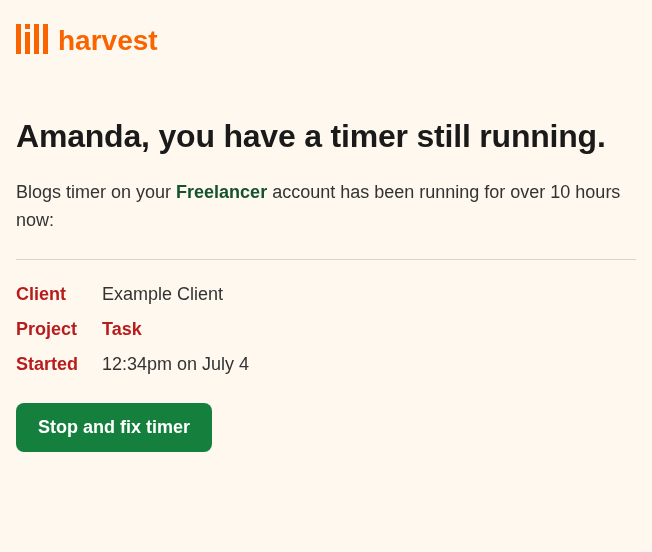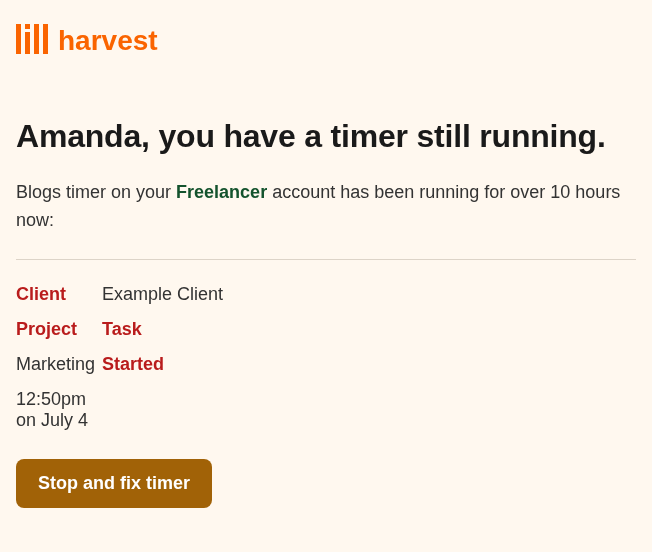--- a/index.html
+++ b/index.html
@@ -40,21 +40,21 @@
       display: grid;
       grid-template-columns: 86px 1fr;
       row-gap: 14px;
       font-size: 18px;
       color: #333;
       margin-bottom: 28px;
     }
     .details .label { font-weight: 700; color: #b91c1c; }
     .cta {
       display: inline-block;
-      background: #a16207;
+      background: #15803d;
       color: #fff;
       font-weight: 700;
       font-size: 18px;
       border: none;
       border-radius: 8px;
       padding: 14px 22px;
       cursor: pointer;
     }
   </style>
 </head>
@@ -83,22 +83,21 @@
 
 <hr class="divider">
 
 <div class="details">
   <div class="label">Client</div>
   <div>Example Client</div>
 
   <div class="label">Project</div>
 
   <div class="label">Task</div>
-  <div>Marketing</div>
 
   <div class="label">Started</div>
-  <div>12:50pm on July 4</div>
+  <div>12:34pm on July 4</div>
 </div>
 
 <button class="cta">Stop and fix timer</button>
 
 
 
 
 </body></html>

